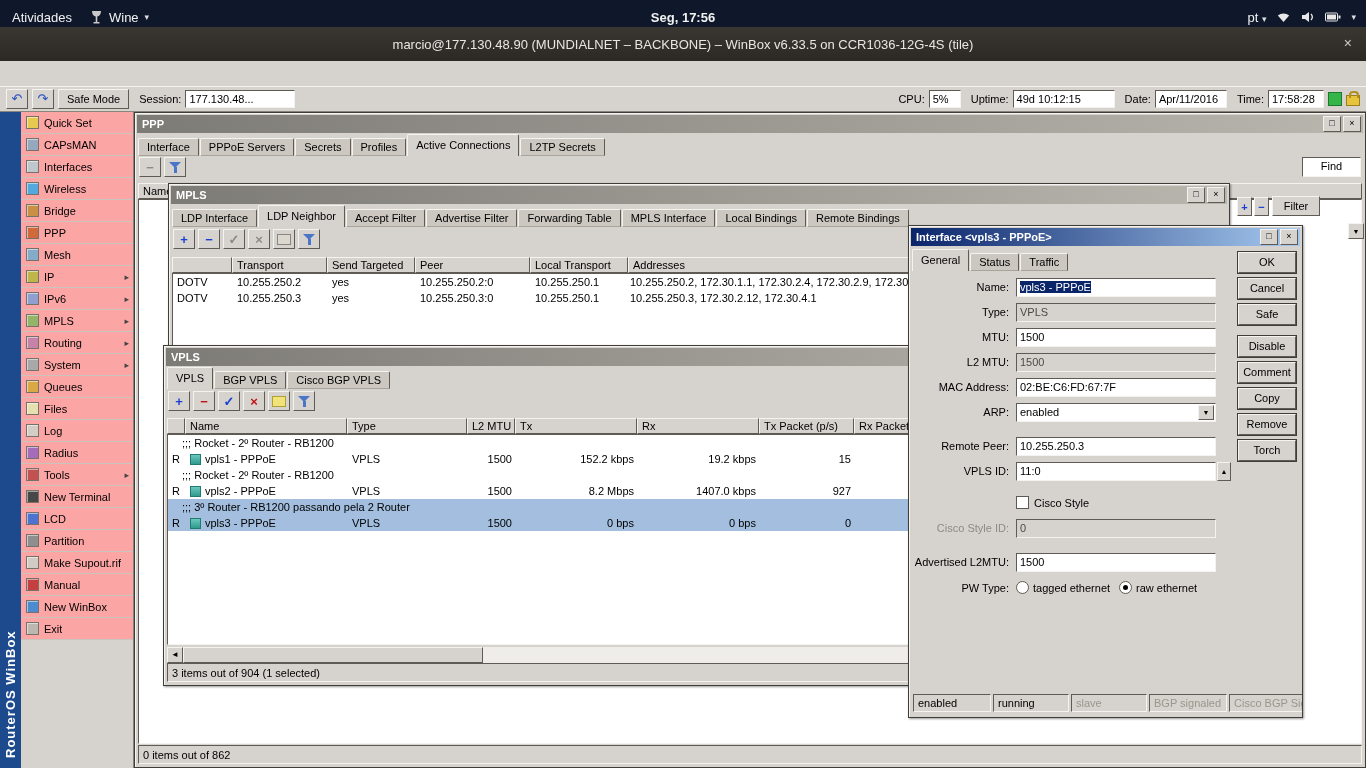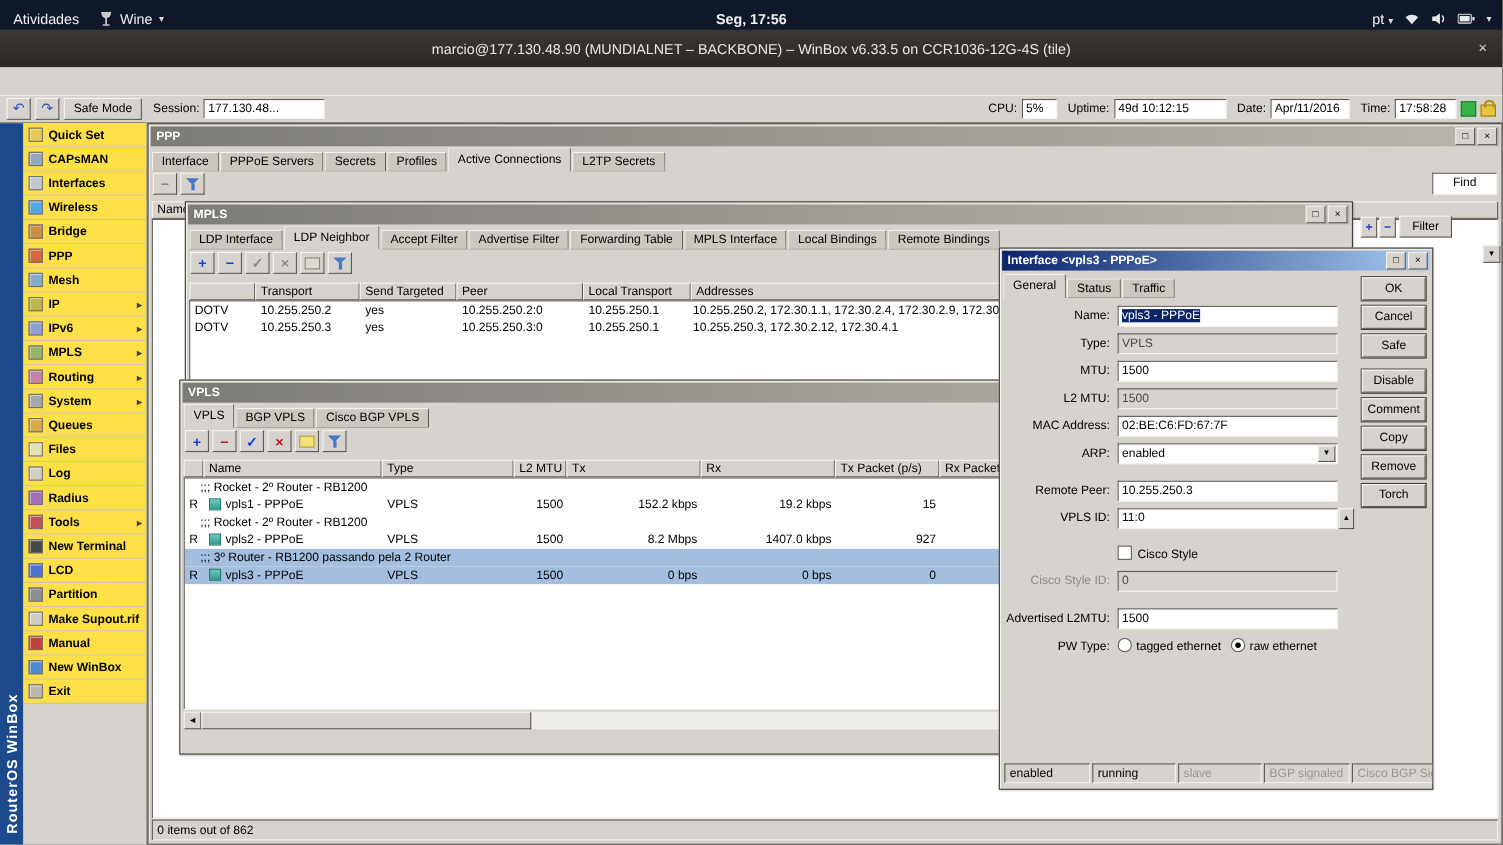--- a/index.html
+++ b/index.html
@@ -36,21 +36,21 @@
   #lock::before{content:"";position:absolute;left:2px;top:-5px;width:6px;height:5px;
     border:2px solid #b09020;border-bottom:none;border-radius:4px 4px 0 0;}
   
   #sidebar{position:absolute;left:0;top:112px;width:134px;bottom:0;background:var(--chrome);
     border-right:1px solid #8a867e;display:flex;box-sizing:border-box;}
   #brand{width:21px;background:var(--brand);color:#fff;writing-mode:vertical-rl;transform:rotate(180deg);
     font-size:13px;font-weight:bold;letter-spacing:1px;display:flex;align-items:center;
     justify-content:flex-start;padding:10px 0;box-sizing:border-box;}
   #side-items{flex:1;display:flex;flex-direction:column;}
   .side-item{height:22px;display:flex;align-items:center;gap:5px;padding:0 4px 0 5px;
-    border-bottom:1px solid #c9c5bd;background:#fde047;cursor:pointer;box-sizing:border-box;font-weight:bold;}
+    border-bottom:1px solid #c9c5bd;background:#fca5a5;cursor:pointer;box-sizing:border-box;}
   .side-item .ic{width:13px;height:13px;border:1px solid #76726a;box-sizing:border-box;flex:none;
     box-shadow:inset 1px 1px 0 rgba(255,255,255,.5);}
   .side-item .lbl{white-space:nowrap;overflow:hidden;}
   .side-item .sub{margin-left:auto;font-size:9px;color:#444;}
   .i-quickset{background:#e6c94f}.i-capsman{background:#96a8bd}.i-interfaces{background:#bfc7cc}
   .i-wireless{background:#53a9dd}.i-bridge{background:#c98f45}.i-ppp{background:#d06a3c}
   .i-mesh{background:#86abc9}.i-ip{background:#bfb64a}.i-ipv6{background:#8f9fd0}
   .i-mpls{background:#94b468}.i-routing{background:#c782a9}.i-system{background:#a8a8a8}
   .i-queues{background:#d8a944}.i-files{background:#e6dfb0}.i-log{background:#d2cdc5}
   .i-radius{background:#a56cba}.i-tools{background:#c25252}.i-terminal{background:#474747}
@@ -483,20 +483,23 @@
         <span class="td num" style="width:95px">0</span>
       </div>
     </div>
     <div class="hscroll" style="left:3px;right:3px;bottom:22px">
       <span class="sbtn">◄</span>
       <div class="strack">
           <div class="sthumb"></div>
         </div>
       <span class="sbtn">►</span>
     </div>
+    <div class="statusbar">
+        <span>3 items out of 904 (1 selected)</span>
+      </div>
   </div>
 
   <div class="win" id="iface-dlg" style="left:908px;top:225px;width:395px;height:493px;z-index:4">
     <div class="win-title active">
       <span>Interface &lt;vpls3 - PPPoE&gt;</span>
       <span class="spacer"></span>
       <span class="tbtn">□</span>
       <span class="tbtn">×</span>
     </div>
     <div class="tabs" style="top:23px;right:75px">

